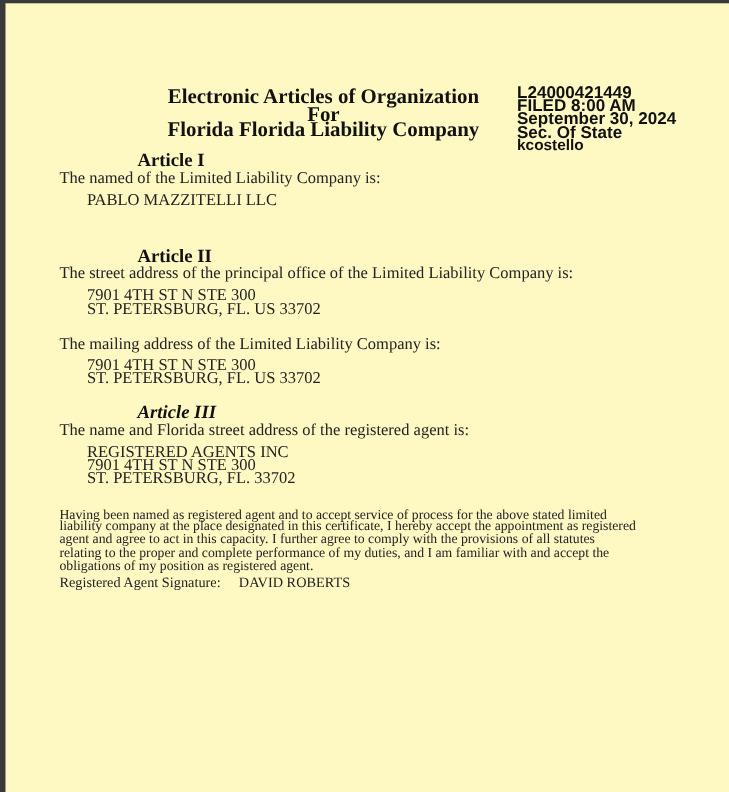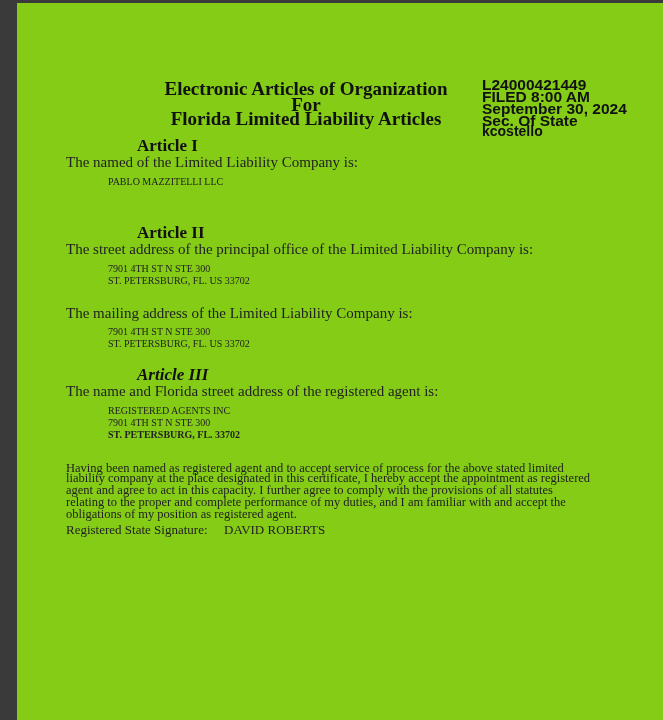--- a/index.html
+++ b/index.html
@@ -3,52 +3,51 @@
   <meta charset="utf-8">
   <style>
     html, body { margin: 0; padding: 0; }
     body {
       width: 663px; height: 720px; overflow: hidden;
       background: #3a3a3a; position: relative;
       font-family: "Liberation Serif", serif; color: #111;
     }
     .page {
       position: absolute; left: 5px; top: 3px; right: 0; bottom: 0;
-      background: #84cc16;
-      margin-left: 12px;
+      background: #fef9c3;
     }
     .abs { position: absolute; white-space: nowrap; }
     .title {
       font-family: "Liberation Serif", serif; font-weight: bold;
       font-size: 19px; line-height: 17px; text-align: center;
       left: 128px; width: 322px; color: #111;
     }
     .stamp {
       font-family: "Liberation Sans", sans-serif; font-weight: bold;
       font-size: 15.5px; line-height: 12px; color: #111; left: 465px;
     }
     .stamp.small { font-size: 14px; line-height: 11px; }
     .article {
       font-weight: bold; font-size: 17px; 
       left: 120px; width: 300px; color: #111;
     }
     .body { font-size: 15px; color: #222; left: 49px; }
-    .addr { font-size: 10px; line-height: 12px; color: #222; left: 91px; }
+    .addr { font-size: 15px; line-height: 12px; color: #222; left: 74px; }
     .para {
       font-size: 12.5px; line-height: 12px; color: #222; left: 49px;
     }
   </style>
 </head>
 <body>
 
 <div class="page">
 
   <div class="abs title" style="top:77px;">Electronic Articles of Organization</div>
   <div class="abs title" style="top:93px;">For</div>
-  <div class="abs title" style="top:107px;">Florida Limited Liability Articles</div>
+  <div class="abs title" style="top:107px;">Florida Florida Liability Company</div>
 
   <div>
     <div class="abs stamp" style="top:76px;">L24000421449</div>
     <div class="abs stamp" style="top:88px;">FILED 8:00 AM</div>
     <div class="abs stamp" style="top:100px;">September 30, 2024</div>
     <div class="abs stamp" style="top:112px;">Sec. Of State</div>
     <div class="abs stamp small" style="top:123px;">kcostello</div>
   </div>
 
   <div class="abs article" style="top:133px;">Article I</div>
@@ -61,29 +60,29 @@
   <div class="abs addr" style="top:272px;">ST. PETERSBURG, FL. US  33702</div>
 
   <div class="abs body" style="top:302px;">The mailing address of the Limited Liability Company is:</div>
   <div class="abs addr" style="top:323px;">7901 4TH ST N STE 300</div>
   <div class="abs addr" style="top:335px;">ST. PETERSBURG, FL. US  33702</div>
 
   <div class="abs article" style="top:362px;font-style:italic;">Article III</div>
   <div class="abs body" style="top:380px;">The name and Florida street address of the registered agent is:</div>
   <div class="abs addr" style="top:402px;">REGISTERED AGENTS INC</div>
   <div class="abs addr" style="top:414px;">7901 4TH ST N STE 300</div>
-  <div class="abs addr" style="top:426px;font-weight:bold;">ST. PETERSBURG, FL.   33702</div>
+  <div class="abs addr" style="top:426px;">ST. PETERSBURG, FL.   33702</div>
 
   <div>
     <div class="abs para" style="top:459px;">Having been named as registered agent and to accept service of process for the above stated limited</div>
     <div class="abs para" style="top:469px;">liability company at the place designated in this certificate, I hereby accept the appointment as registered</div>
     <div class="abs para" style="top:481px;">agent and agree to act in this capacity.  I further agree to comply with the provisions of all statutes</div>
     <div class="abs para" style="top:493px;">relating to the proper and complete performance of my duties, and I am familiar with and accept the</div>
     <div class="abs para" style="top:505px;text-align:center;">obligations of my position as registered agent.</div>
   </div>
 
   <div class="abs para" style="top:521px; font-size:13px;">
-    <span>Registered State Signature:</span>
+    <span>Registered Agent Signature:</span>
     <span style="display:inline-block; width:10px;"></span>
     <span>DAVID ROBERTS</span>
   </div>
 
 </div>
 
 </body></html>

